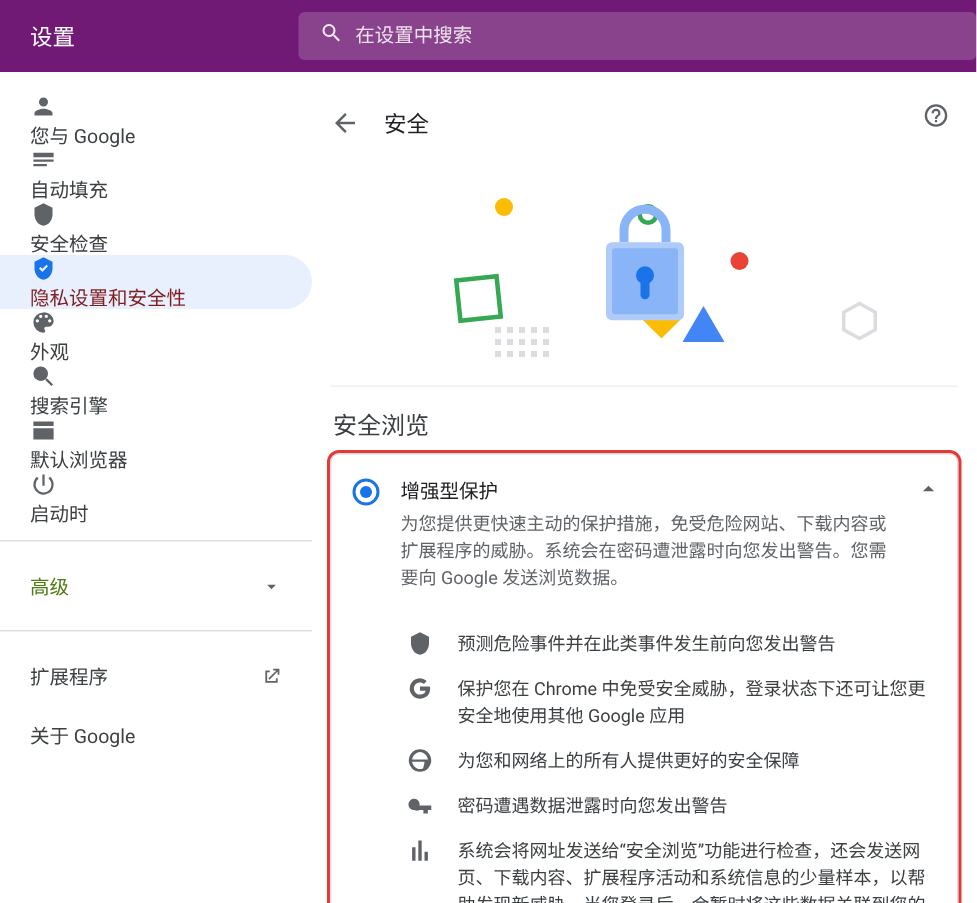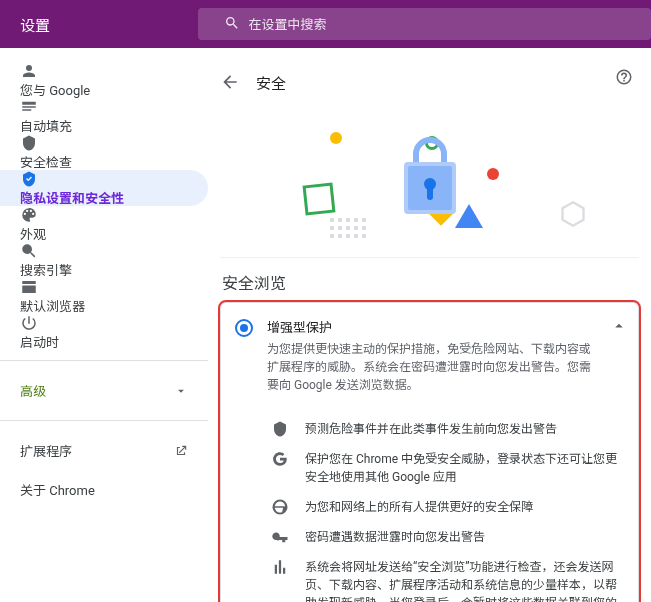--- a/index.html
+++ b/index.html
@@ -1,28 +1,28 @@
 <!DOCTYPE html>
 <html><head>
 <meta charset="utf-8">
 <style>
   * { box-sizing: border-box; margin: 0; padding: 0; font-family: Roboto, "Noto Sans SC", Arial, sans-serif; }
   body { background: #fff; color: #202124; font-size: 13px; }
   .topbar { display: flex; align-items: center; height: 48px; background: #701a75; color: #fff; }
   .topbar-title { width: 208px; padding-left: 20px; font-size: 15px; }
-  .search-wrap { display: flex; align-items: center; background: rgba(255,255,255,0.18); height: 32px; width: 474px; border-radius: 4px; padding: 0 26px; }
+  .search-wrap { display: flex; align-items: center; background: rgba(255,255,255,0.18); height: 32px; width: 474px; border-radius: 4px; padding: 0 14px; }
   .search-wrap svg { width: 16px; height: 16px; fill: #fff; opacity: .9; }
   .search-wrap input { background: transparent; border: none; outline: none; color: #fff; margin-left: 8px; width: 100%; font-size: 13px; }
   .search-wrap input::placeholder { color: rgba(255,255,255,.85); }
 
   .layout { display: flex; }
   .sidebar { width: 208px; padding-top: 14px; font-size: 13px; }
   .side-item { display: flex; align-items: flex-start; height: 36px; padding-left: 20px; border-radius: 0 18px 18px 0; cursor: pointer; color: #3c4043; flex-direction: column; }
   .side-item .icon { width: 18px; height: 18px; margin-right: 18px; fill: #5f6368; display:flex; align-items:center; justify-content:center;}
-  .side-item.active { color: #6d28d9; background: #e8f0fe; font-weight: bold; }
+  .side-item.active { color: #7f1d1d; background: #e8f0fe; }
   .side-item.active .icon { fill: #1a73e8; }
   .side-sep { border-top: 1px solid #e0e0e0; margin: 10px 0; }
   .side-adv { display: flex; align-items: center; justify-content: space-between; padding: 10px 20px; color: #4d7c0f; cursor: pointer; }
   .side-ext { display: flex; align-items: center; justify-content: space-between; padding: 10px 20px; color: #3c4043; }
   .side-ext .launch { width:14px; height:14px; fill:#5f6368;}
   .side-link { padding: 10px 20px; color: #3c4043; cursor:pointer;}
 
   .content { flex: 1; padding: 18px 12px 40px 12px; position: relative; }
   .chdr { display: flex; align-items: center; height: 32px; margin-bottom: 10px; }
   .chdr .back { width: 20px; height:20px; fill:#5f6368; cursor:pointer; margin-right: 16px; }
@@ -149,21 +149,21 @@
             <path d="M7 10l5 5 5-5z"></path>
           </svg></span>
     </div>
     <div class="side-sep"></div>
     <div class="side-ext">
       <span>扩展程序</span>
       <span class="launch"><svg viewBox="0 0 24 24">
             <path d="M14 3h7v7h-2V6.4l-9.3 9.3-1.4-1.4L17.6 5H14V3zM5 5h5v2H7v10h10v-3h2v5H5V5z"></path>
           </svg></span>
     </div>
-    <div class="side-link">关于 Chrome</div>
+    <div class="side-link">关于 Google</div>
   </div>
 
   <div class="content">
     <span class="help"><svg viewBox="0 0 24 24">
           <path d="M11 18h2v-2h-2v2zm1-16a10 10 0 100 20 10 10 0 000-20zm0 18a8 8 0 110-16 8 8 0 010 16zm0-14a4 4 0 00-4 4h2a2 2 0 114 0c0 2-3 1.75-3 5h2c0-2.25 3-2.5 3-5a4 4 0 00-4-4z"></path>
         </svg></span>
 
     <div class="chdr">
       <span class="back"><svg viewBox="0 0 24 24">
             <path d="M20 11H7.8l5.6-5.6L12 4l-8 8 8 8 1.4-1.4L7.8 13H20z"></path>

